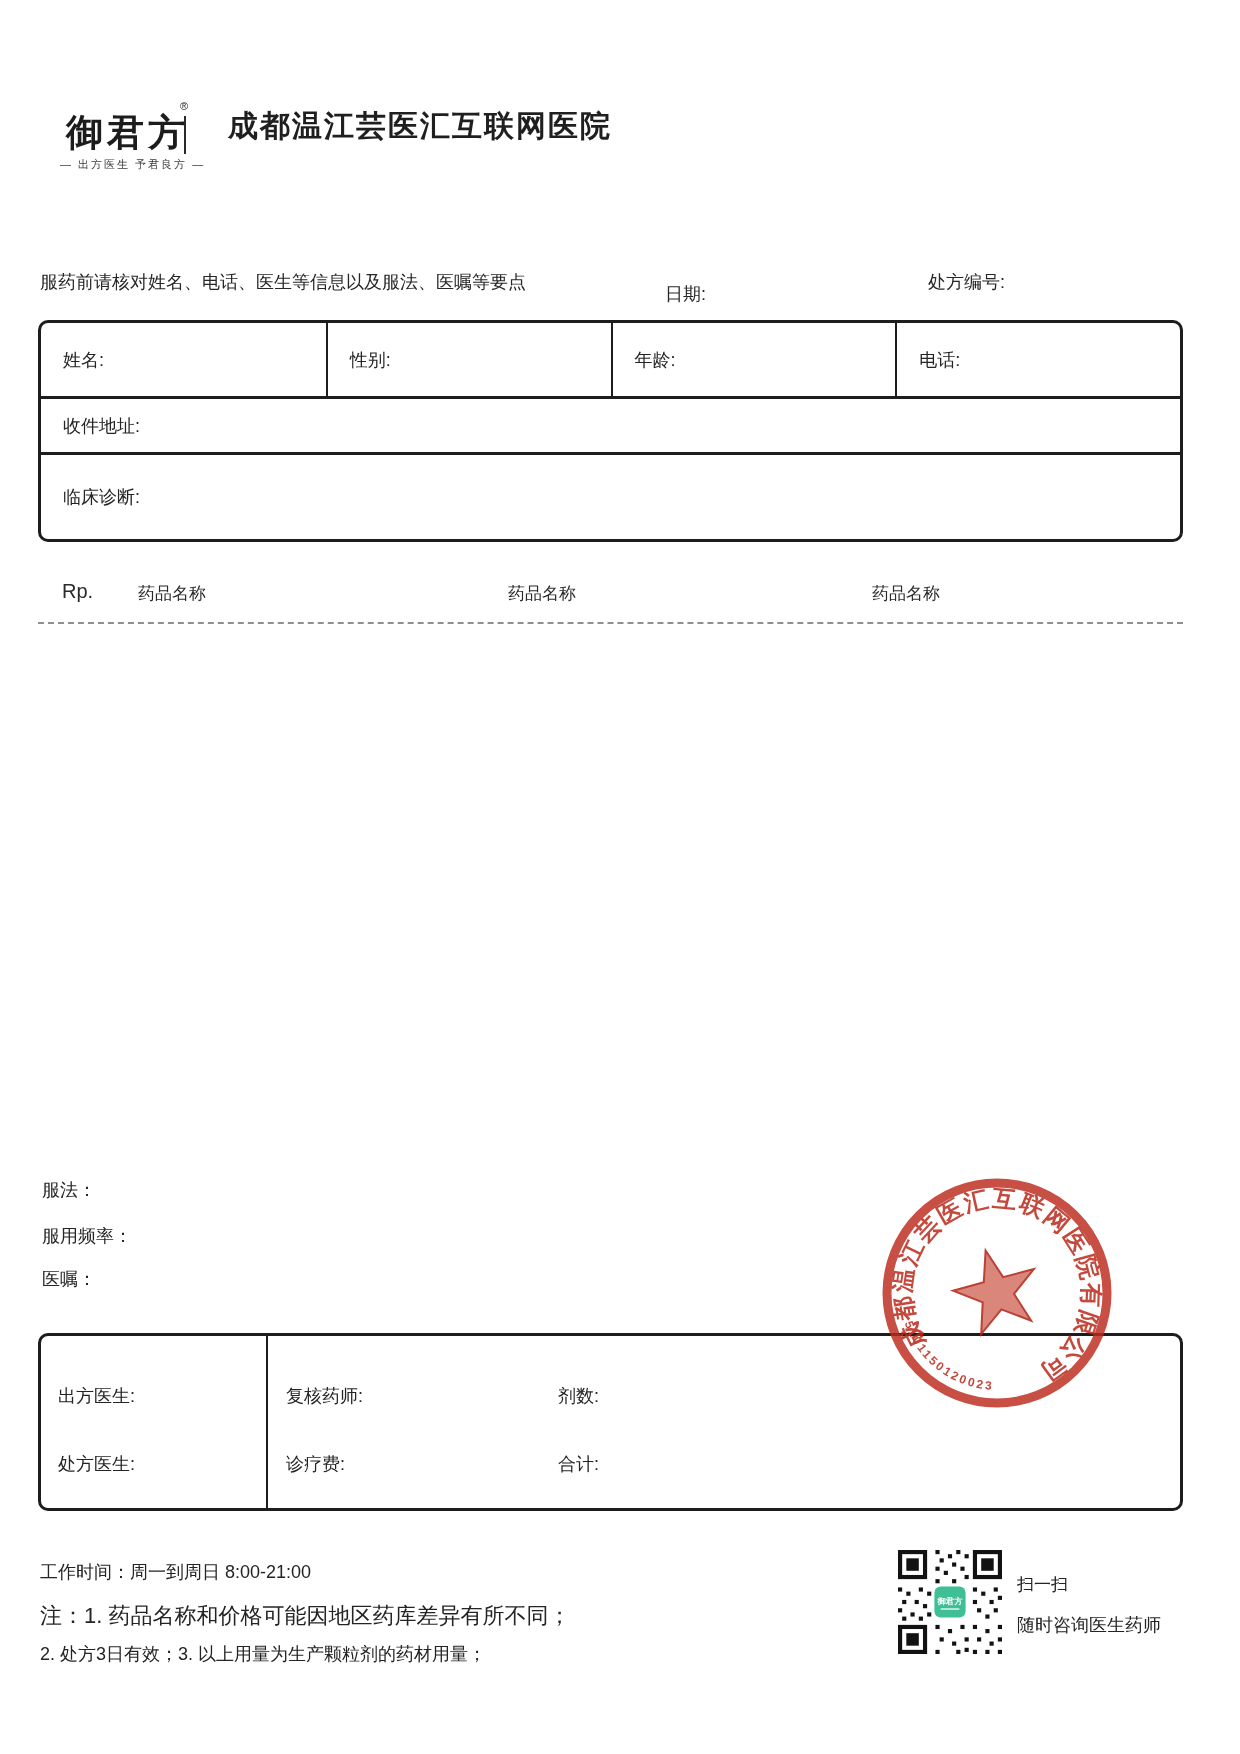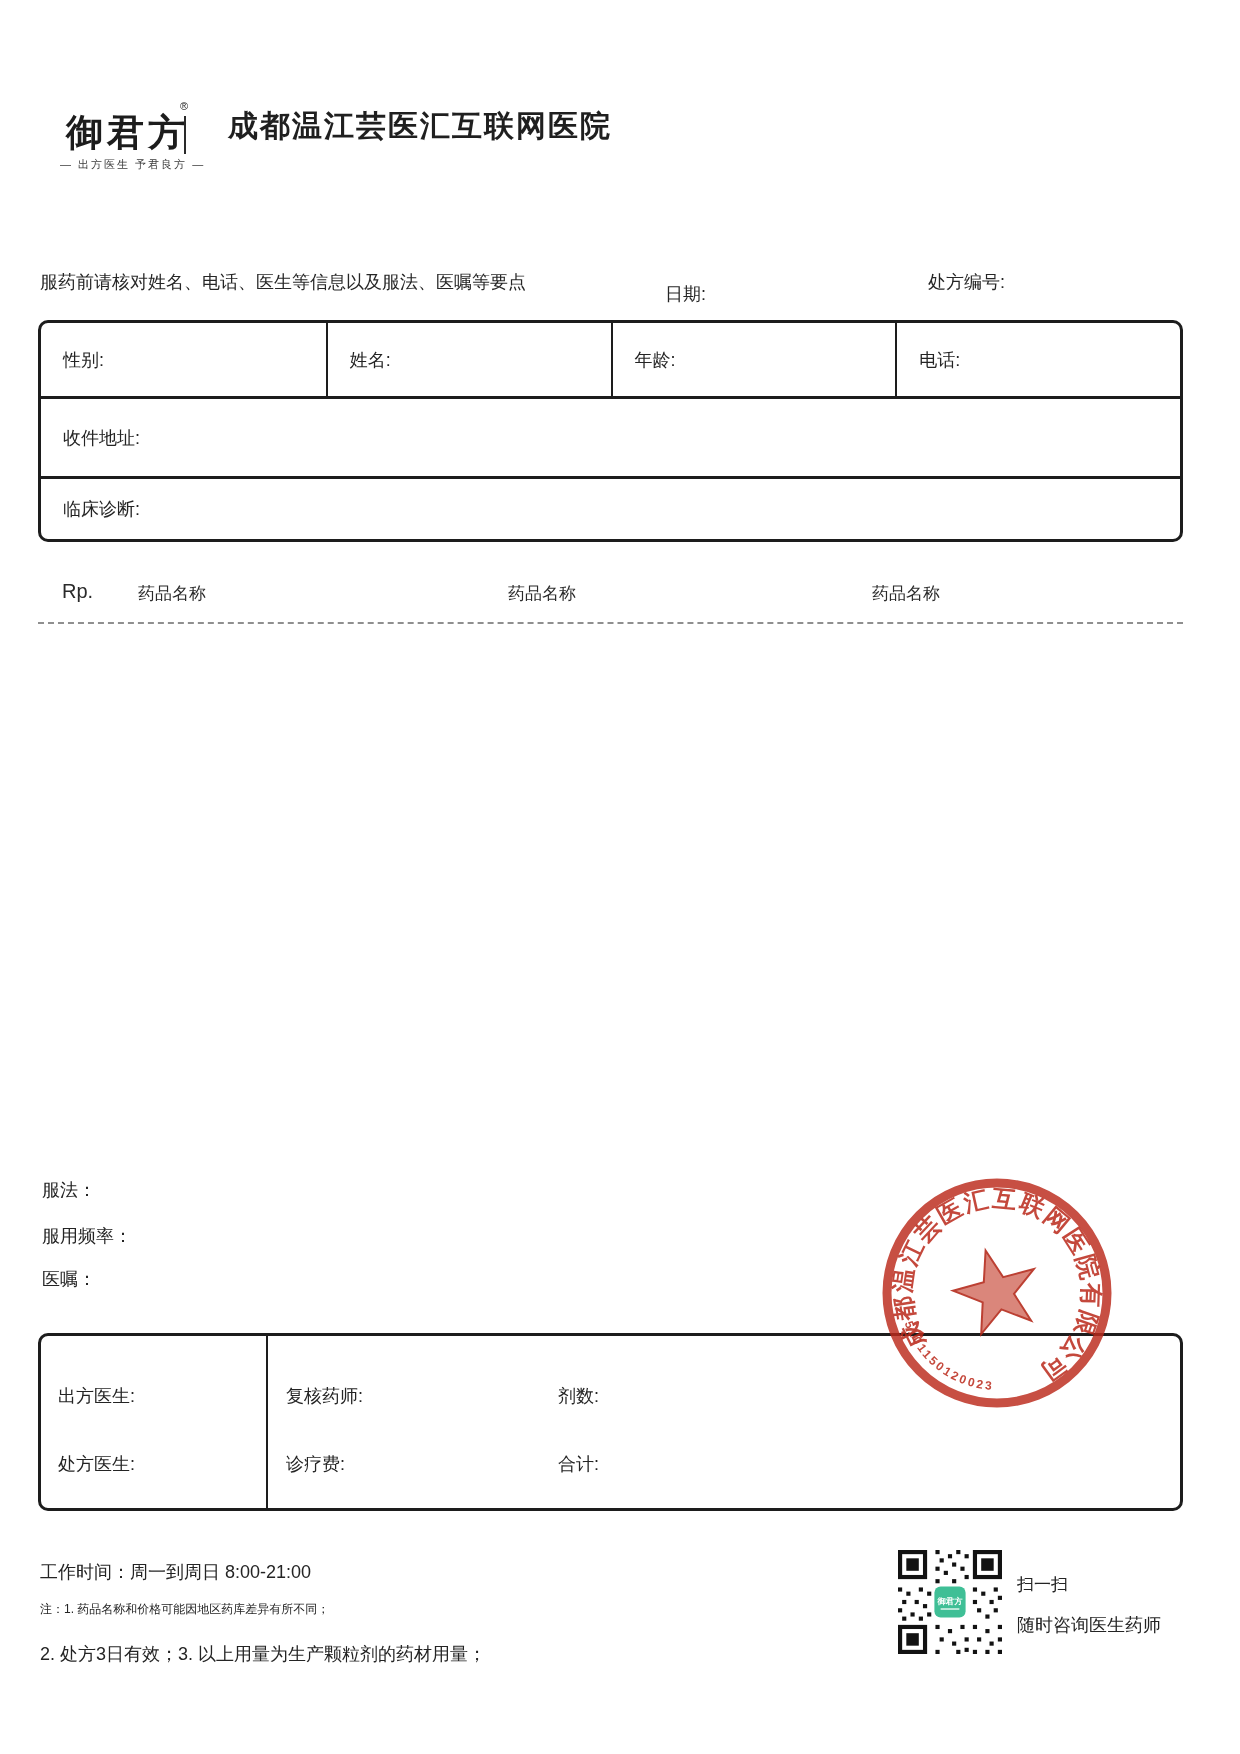--- a/index.html
+++ b/index.html
@@ -22,21 +22,21 @@
   .notice { left:40px; top:270px; font-size:18px; color:#262626; }
   .date-label { left:665px; top:270px; font-size:18px; color:#262626;margin-top:12px; }
   .rx-no-label { left:928px; top:270px; font-size:18px; color:#262626; }
 
   
   .patient-box { left:38px; top:320px; width:1145px; height:222px;
     border:3px solid #1d1d1d; border-radius:10px; display:flex; flex-direction:column; }
   .p-row1 { display:grid; grid-template-columns:1fr 1fr 1fr 1fr; height:76px; border-bottom:3px solid #1d1d1d; }
   .p-cell { display:flex; align-items:center; padding-left:22px; font-size:18px; color:#242424; }
   .p-cell + .p-cell { border-left:2px solid #1d1d1d; }
-  .p-row2 { height:80px; border-bottom:3px solid #1d1d1d; display:flex; align-items:center; padding-left:22px; font-size:18px; color:#242424; }
+  .p-row2 { height:56px; border-bottom:3px solid #1d1d1d; display:flex; align-items:center; padding-left:22px; font-size:18px; color:#242424; }
   .p-row3 { flex:1; display:flex; align-items:center; padding-left:22px; font-size:18px; color:#242424;border-radius:19px; }
 
   
   .rp-label { left:62px; top:580px; font-size:20px; color:#2a2a2a; }
   .drug-col-1 { left:138px; top:582px; font-size:17px; color:#2a2a2a; }
   .drug-col-2 { left:508px; top:582px; font-size:17px; color:#2a2a2a; }
   .drug-col-3 { left:872px; top:582px; font-size:17px; color:#2a2a2a; }
   .dashed-rule { left:38px; top:622px; width:1145px; height:0; border-top:2px dashed #8f8f8f; }
 
   
@@ -54,21 +54,21 @@
   .so-label { font-size:18px; color:#242424; z-index:2; }
   .so-issuing { left:58px; top:1384px; }
   .so-reviewing { left:286px; top:1384px; }
   .so-dose { left:558px; top:1384px; }
   .so-prescribing { left:58px; top:1452px; }
   .so-fee { left:286px; top:1452px; }
   .so-total { left:558px; top:1452px; }
 
   
   .work-hours { left:40px; top:1560px; font-size:18px; color:#242424; }
-  .note-1 { left:40px; top:1601px; font-size:12px; color:#242424; }
+  .note-1 { left:40px; top:1601px; font-size:22px; color:#242424; }
   .note-2 { left:40px; top:1642px; font-size:18px; color:#242424; }
   .qr { left:898px; top:1550px; width:104px; height:104px; }
   .qr-caption-1 { left:1017px; top:1573px; font-size:17px; color:#242424; }
   .qr-caption-2 { left:1017px; top:1613px; font-size:18px; color:#242424; }
 </style>
 </head>
 <body>
 
 <div class="page">
 
@@ -77,22 +77,22 @@
   <div class="abs logo-vbar"></div>
   <div class="abs logo-tagline">— 出方医生  予君良方 —</div>
   <div class="abs hospital-title">成都温江芸医汇互联网医院</div>
 
   <div class="abs notice">服药前请核对姓名、电话、医生等信息以及服法、医嘱等要点</div>
   <div class="abs date-label">日期:</div>
   <div class="abs rx-no-label">处方编号:</div>
 
   <div class="abs patient-box">
     <div class="p-row1">
+      <div class="p-cell">姓名:</div>
       <div class="p-cell">性别:</div>
-      <div class="p-cell">姓名:</div>
       <div class="p-cell">年龄:</div>
       <div class="p-cell">电话:</div>
     </div>
     <div class="p-row2">收件地址:</div>
     <div class="p-row3">临床诊断:</div>
   </div>
 
   <div class="abs rp-label">Rp.</div>
   <div class="abs drug-col-1">药品名称</div>
   <div class="abs drug-col-2">药品名称</div>

